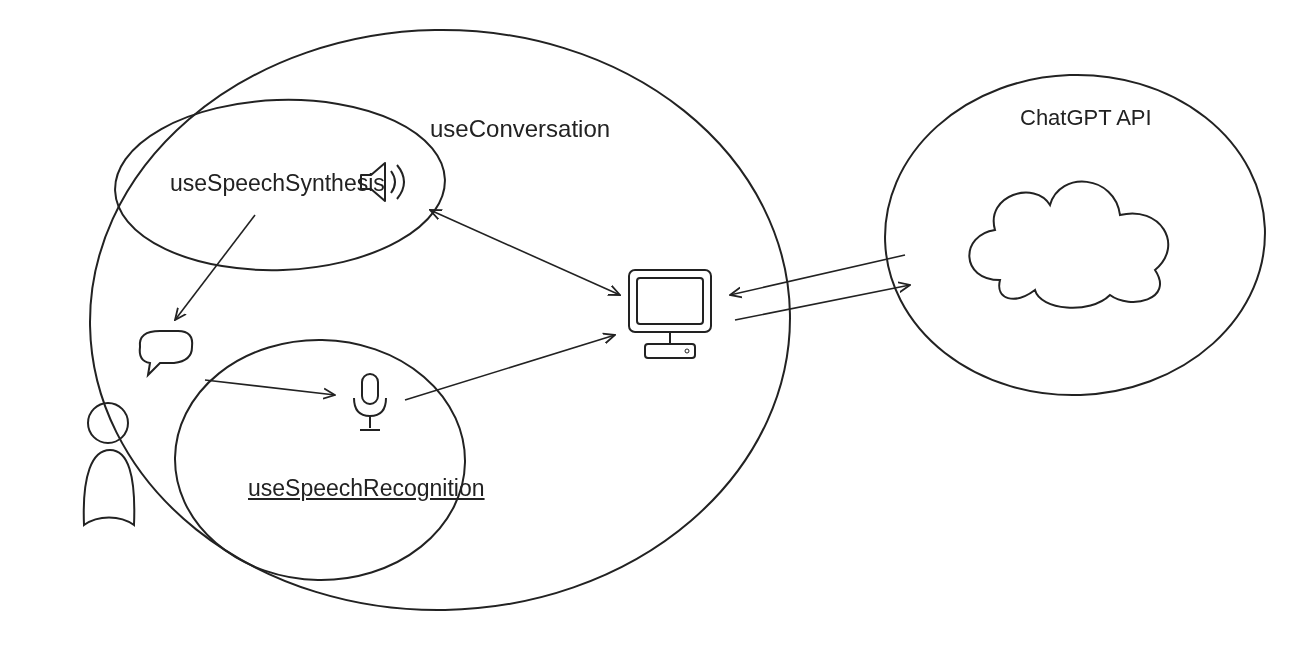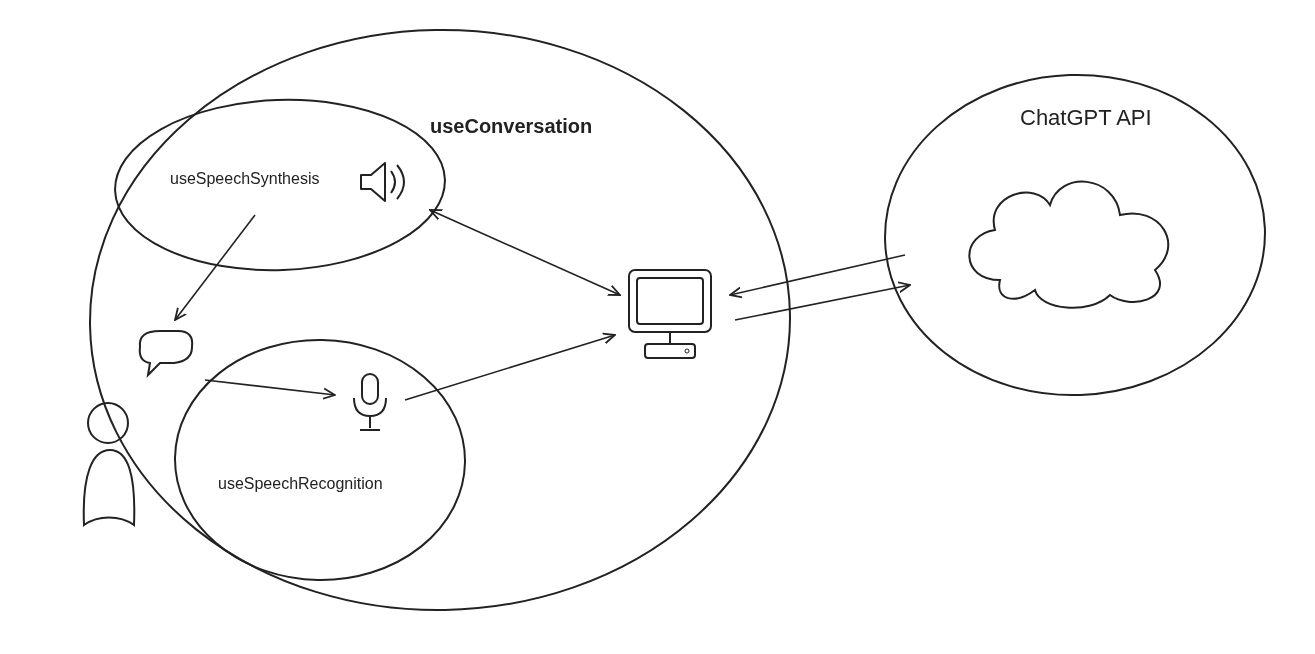--- a/index.html
+++ b/index.html
@@ -12,25 +12,25 @@
     overflow: hidden;
   }
   svg.canvas {
     position: absolute;
     top: 0; left: 0;
     width: 1315px;
     height: 654px;
   }
   .label {
     position: absolute;
-    font-size: 16px;
+    font-size: 23px;
     color: #222;
     white-space: nowrap;
   }
-  .label.big { font-size: 20px; font-weight: 700; }
+  .label.big { font-size: 24px; font-weight: 400; }
   .icon {
     position: absolute;
   }
 </style>
 </head>
 <body>
 
 <svg class="canvas" viewBox="0 0 1315 654">
   <defs>
     <marker id="arrow" viewBox="0 0 10 10" refX="9" refY="5" markerWidth="8" markerHeight="8" orient="auto-start-reverse">
@@ -55,21 +55,21 @@
   <line x1="430" y1="210" x2="620" y2="295" stroke="#222" stroke-width="1.6" marker-start="url(#arrow)" marker-end="url(#arrow)"></line>
 
   <line x1="730" y1="295" x2="905" y2="255" stroke="#222" stroke-width="1.6" marker-start="url(#arrow)"></line>
   <line x1="735" y1="320" x2="910" y2="285" stroke="#222" stroke-width="1.6" marker-end="url(#arrow)"></line>
 </svg>
 
 <div class="label big" style="left:430px; top:115px;">useConversation</div>
 
 <div class="label" style="left:170px; top:170px;">useSpeechSynthesis</div>
 
-<div class="label" style="left:218px; top:475px;">useSpeechRecognition</div>
+<div class="label" style="left:248px; top:475px;text-decoration:underline;">useSpeechRecognition</div>
 
 <div class="label" style="left:1020px; top:105px; font-size:22px;">ChatGPT API</div>
 
 <div class="icon" style="left:70px; top:395px; width:80px; height:140px;">
   <svg viewBox="0 0 80 140" width="80" height="140">
     <circle cx="38" cy="28" r="20" fill="none" stroke="#222" stroke-width="2"></circle>
     <path d="M 14 130 C 12 80 22 55 40 55 C 58 55 66 80 64 130 C 50 120 28 120 14 130 Z" fill="none" stroke="#222" stroke-width="2"></path>
   </svg>
 </div>
 

